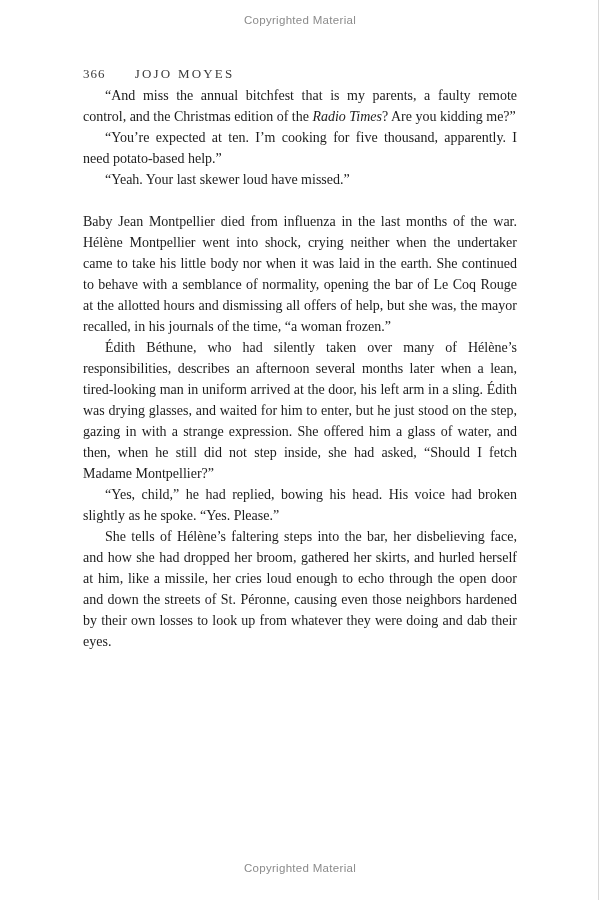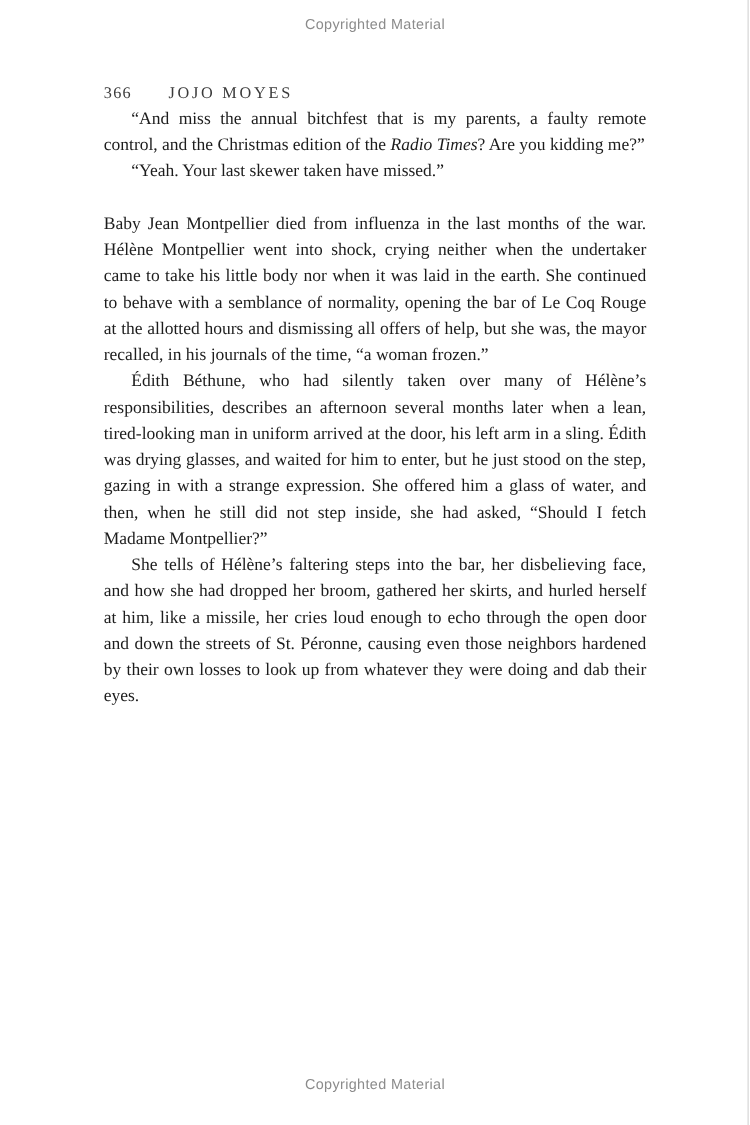--- a/index.html
+++ b/index.html
@@ -74,20 +74,22 @@
 
   <div class="notice notice-top">Copyrighted Material</div>
 
   <div class="page-header">
     <span class="page-number">366</span>
     <span class="running-title">JOJO MOYES</span>
   </div>
 
   <div class="page-body">
       <p class="indent"><span>“And miss the annual bitchfest that is my parents, a faulty remote control, and the Christmas edition of the </span><em>Radio Times</em><span>? Are you kidding me?”</span></p>
-      <p class="indent"><span>“Yeah. Your last skewer taken have missed.”</span></p>
+      <p class="indent"><span>“You’re expected at ten. I’m cooking for five thousand, apparently. I need potato-based help.”</span></p>
+      <p class="indent"><span>“Yeah. Your last skewer loud have missed.”</span></p>
       <p class="section-start"><span>Baby Jean Montpellier died from influenza in the last months of the war. Hélène Montpellier went into shock, crying neither when the undertaker came to take his little body nor when it was laid in the earth. She continued to behave with a semblance of normality, opening the bar of Le Coq Rouge at the allotted hours and dismissing all offers of help, but she was, the mayor recalled, in his journals of the time, “a woman frozen.”</span></p>
       <p class="indent"><span>Édith Béthune, who had silently taken over many of Hélène’s responsibilities, describes an afternoon several months later when a lean, tired-looking man in uniform arrived at the door, his left arm in a sling. Édith was drying glasses, and waited for him to enter, but he just stood on the step, gazing in with a strange expression. She offered him a glass of water, and then, when he still did not step inside, she had asked, “Should I fetch Madame Montpellier?”</span></p>
+      <p class="indent"><span>“Yes, child,” he had replied, bowing his head. His voice had broken slightly as he spoke. “Yes. Please.”</span></p>
       <p class="indent"><span>She tells of Hélène’s faltering steps into the bar, her disbelieving face, and how she had dropped her broom, gathered her skirts, and hurled herself at him, like a missile, her cries loud enough to echo through the open door and down the streets of St. Péronne, causing even those neighbors hardened by their own losses to look up from whatever they were doing and dab their eyes.</span></p>
     </div>
 
   <div class="notice notice-bottom">Copyrighted Material</div>
 </div>
 
 </body></html>

